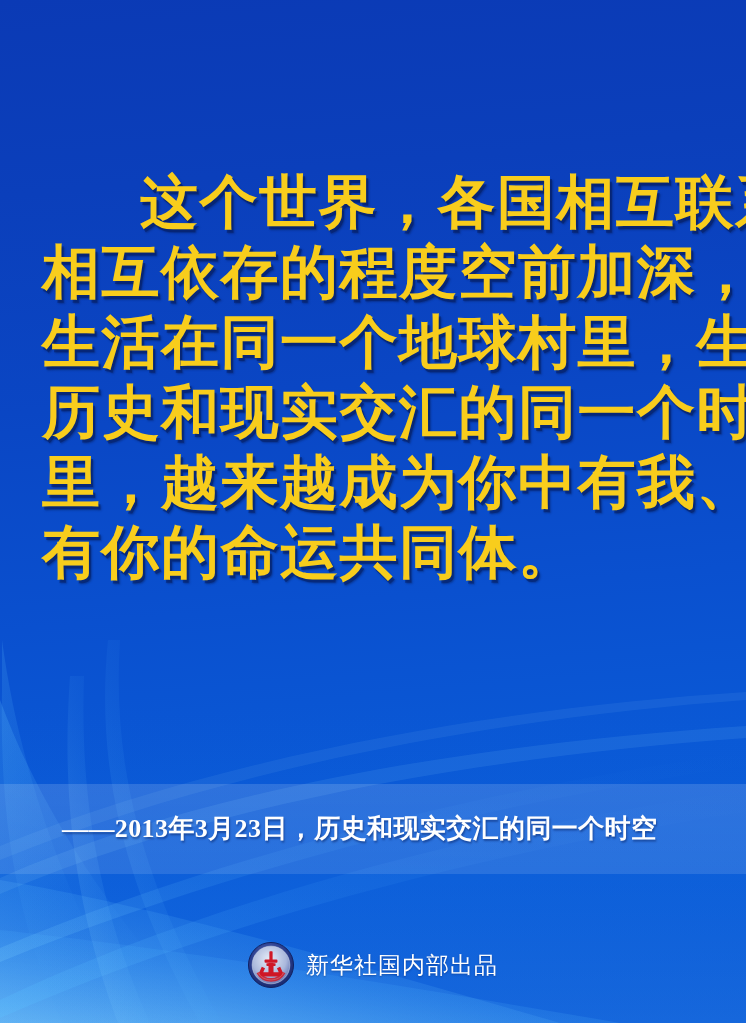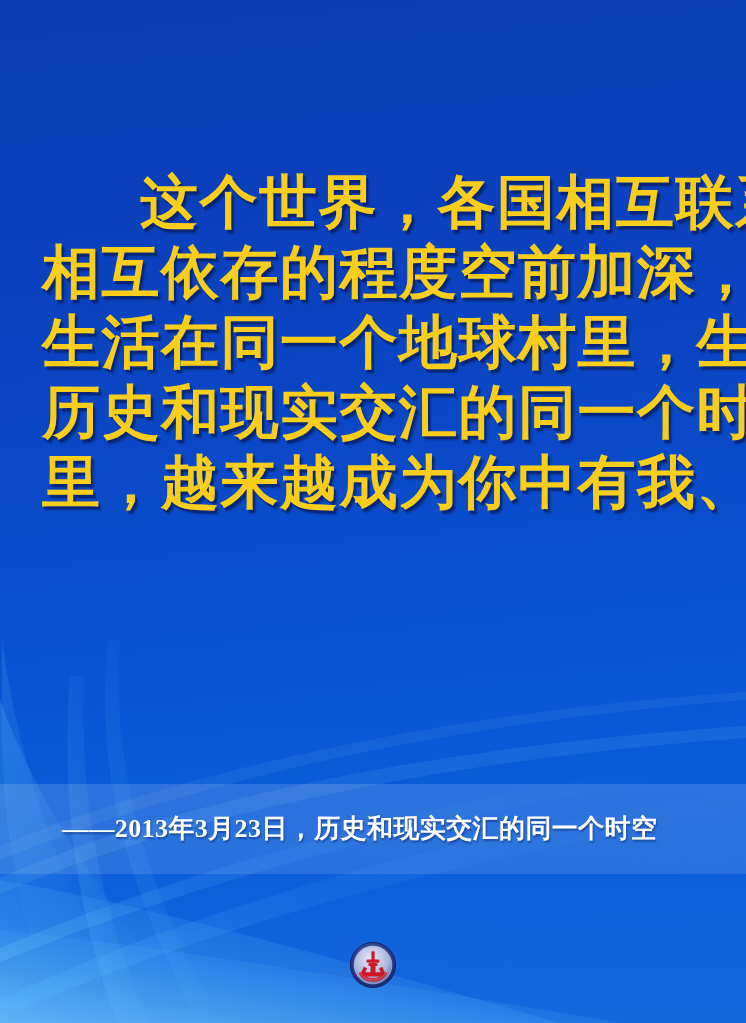--- a/index.html
+++ b/index.html
@@ -154,20 +154,21 @@
   </div>
 
   <div class="attrib-band"></div>
 
   <div class="quote-block">
     <span class="quote-line indent">这个世界，各国相互联系、</span>
     <span class="quote-line">相互依存的程度空前加深，人类</span>
     <span class="quote-line">生活在同一个地球村里，生活在</span>
     <span class="quote-line">历史和现实交汇的同一个时空</span>
     <span class="quote-line">里，越来越成为你中有我、我中</span>
+    <span class="quote-line">有你的命运共同体。</span>
   </div>
 
   <div class="attribution">——2013年3月23日，历史和现实交汇的同一个时空</div>
 
   <div class="footer">
     <svg class="logo-mark" viewBox="0 0 100 100">
       <defs>
         <radialGradient id="ringg" cx="45%" cy="35%" r="70%">
           <stop offset="0%" stop-color="#5a6fb5"></stop>
           <stop offset="55%" stop-color="#2c3f8f"></stop>
@@ -191,15 +192,16 @@
         <path d="M30 54 q-6 9 -4 18 l8 0 q-2 -8 3 -15 Z"></path>
         <path d="M70 54 q6 9 4 18 l-8 0 q2 -8 -3 -15 Z"></path>
         <rect x="30" y="66" width="40" height="6" rx="2"></rect>
         <rect x="26" y="70" width="48" height="5" rx="2"></rect>
       </g>
       <circle cx="50" cy="50" r="49" fill="none" stroke="#0f1f5e" stroke-width="2"></circle>
 
       <path id="arcpath" d="M22 66 A32 32 0 0 0 78 66" fill="none" stroke="#cf1726" stroke-width="8" opacity=".85"></path>
       <path d="M22 66 A32 32 0 0 0 78 66" fill="none" stroke="#f3e8c8" stroke-width="1" opacity=".5"></path>
     </svg>
+    <span class="footer-text">新华社国内部出品</span>
   </div>
 
 </div>
 
 </body></html>

